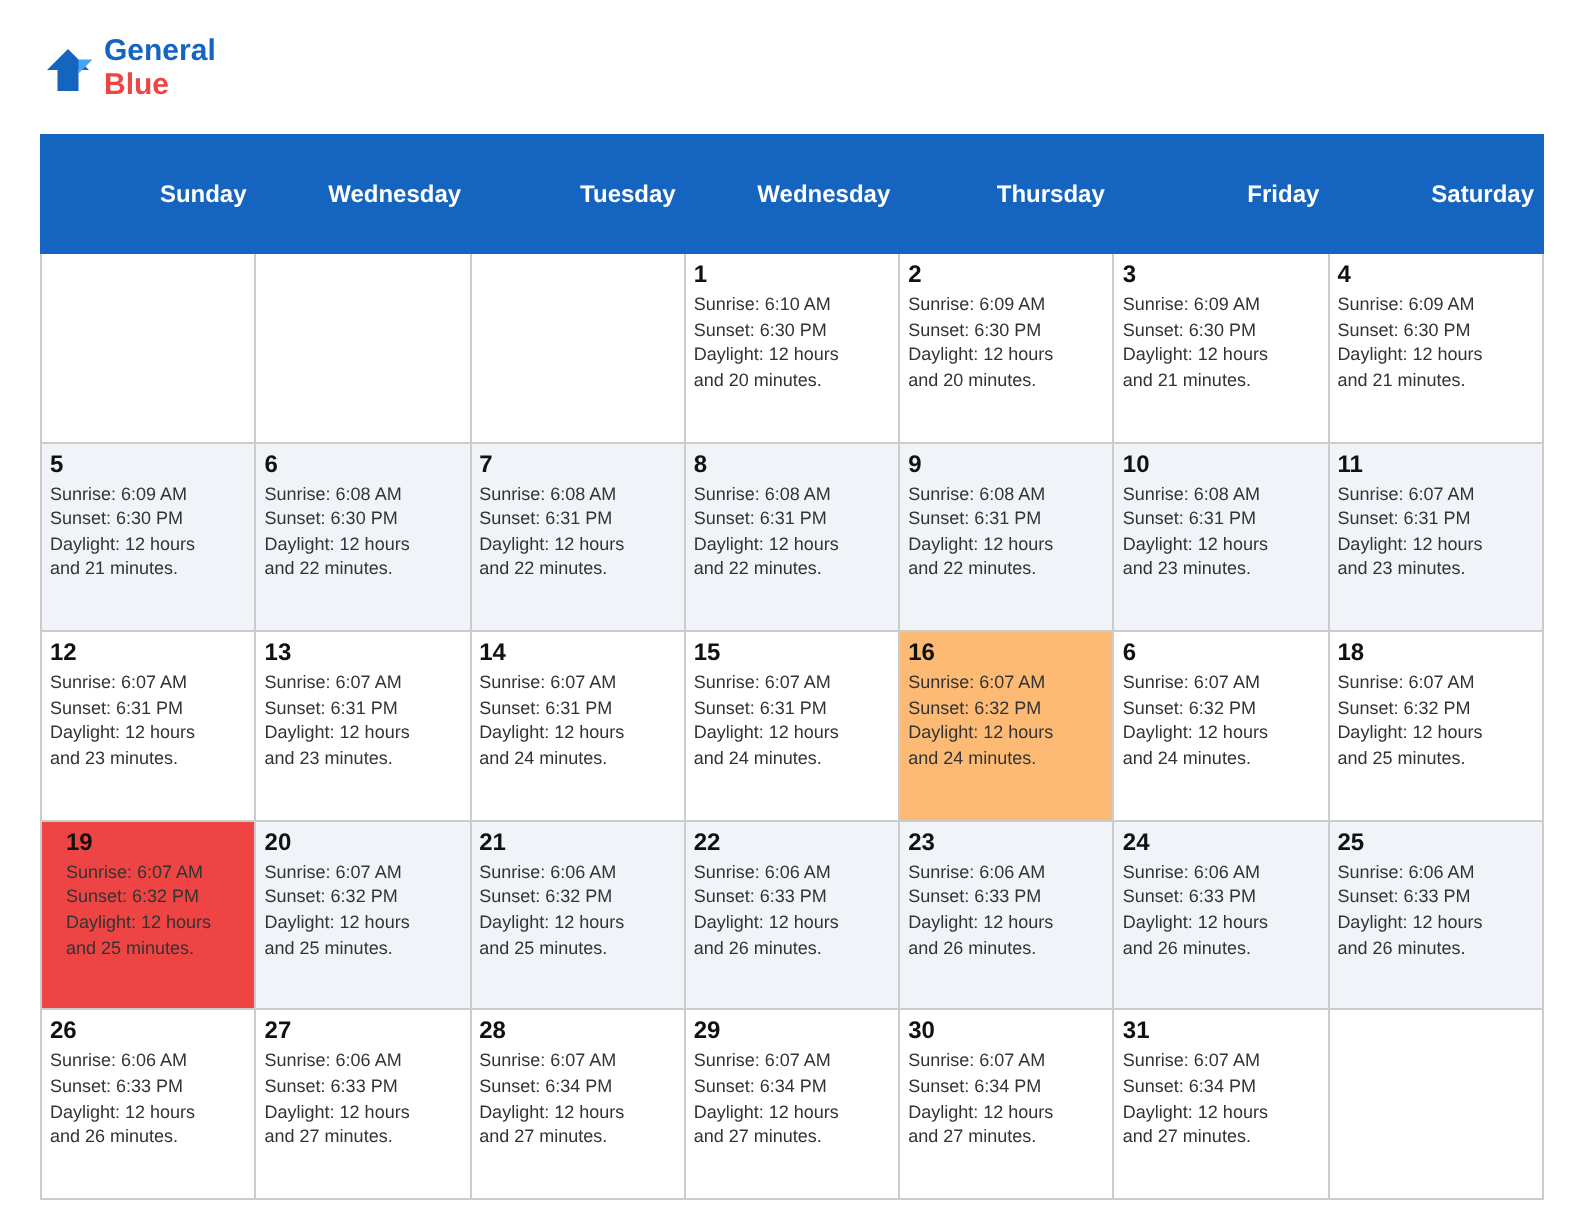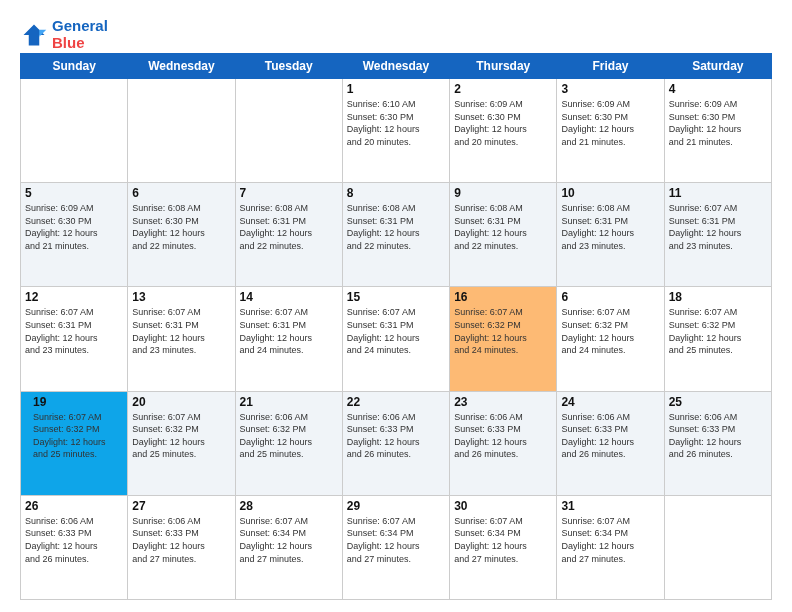--- a/index.html
+++ b/index.html
@@ -14,21 +14,21 @@
       width: 792px;
       height: 612px;
       padding: 18px 20px 12px 20px;
       display: flex;
       flex-direction: column;
     }
     .header {
       display: flex;
       justify-content: space-between;
       align-items: flex-start;
-      margin-bottom: 2px;
+      margin-bottom: 16px;
     }
     .logo {
       display: flex;
       align-items: center;
       gap: 4px;
     }
     .logo-text {
       font-size: 15px;
       font-weight: bold;
       color: #1a1a2e;
@@ -60,22 +60,22 @@
       border: 1px solid #ccc;
       border-collapse: collapse;
       width: 100%;
       table-layout: fixed;
     }
     .calendar th {
       background: #1565c0;
       color: #fff;
       font-size: 12px;
       font-weight: bold;
-      padding: 5px 4px;
-      text-align: center;
+      padding: 22px 4px;
+      text-align: right;
       border: 1px solid #1565c0;
     }
     .calendar td {
       border: 1px solid #ccc;
       vertical-align: top;
       padding: 3px 4px;
       font-size: 9.5px;
       color: #222;
       background: #fff;
       height: 82px;
@@ -211,21 +211,21 @@
           <td style="background: rgb(255, 255, 255);">
             <span class="day-num">6</span>
             <div class="day-info">Sunrise: 6:07 AM<br>Sunset: 6:32 PM<br>Daylight: 12 hours<br>and 24 minutes.</div>
           </td>
           <td style="background: rgb(255, 255, 255);">
             <span class="day-num">18</span>
             <div class="day-info">Sunrise: 6:07 AM<br>Sunset: 6:32 PM<br>Daylight: 12 hours<br>and 25 minutes.</div>
           </td>
         </tr>
         <tr>
-          <td style="background: #0ea5e9; padding-left: 12px;">
+          <td style="background: #ef4444; padding-left: 12px;">
             <span class="day-num">19</span>
             <div class="day-info">Sunrise: 6:07 AM<br>Sunset: 6:32 PM<br>Daylight: 12 hours<br>and 25 minutes.</div>
           </td>
           <td style="background: rgb(240, 244, 248);">
             <span class="day-num">20</span>
             <div class="day-info">Sunrise: 6:07 AM<br>Sunset: 6:32 PM<br>Daylight: 12 hours<br>and 25 minutes.</div>
           </td>
           <td style="background: rgb(240, 244, 248);">
             <span class="day-num">21</span>
             <div class="day-info">Sunrise: 6:06 AM<br>Sunset: 6:32 PM<br>Daylight: 12 hours<br>and 25 minutes.</div>

